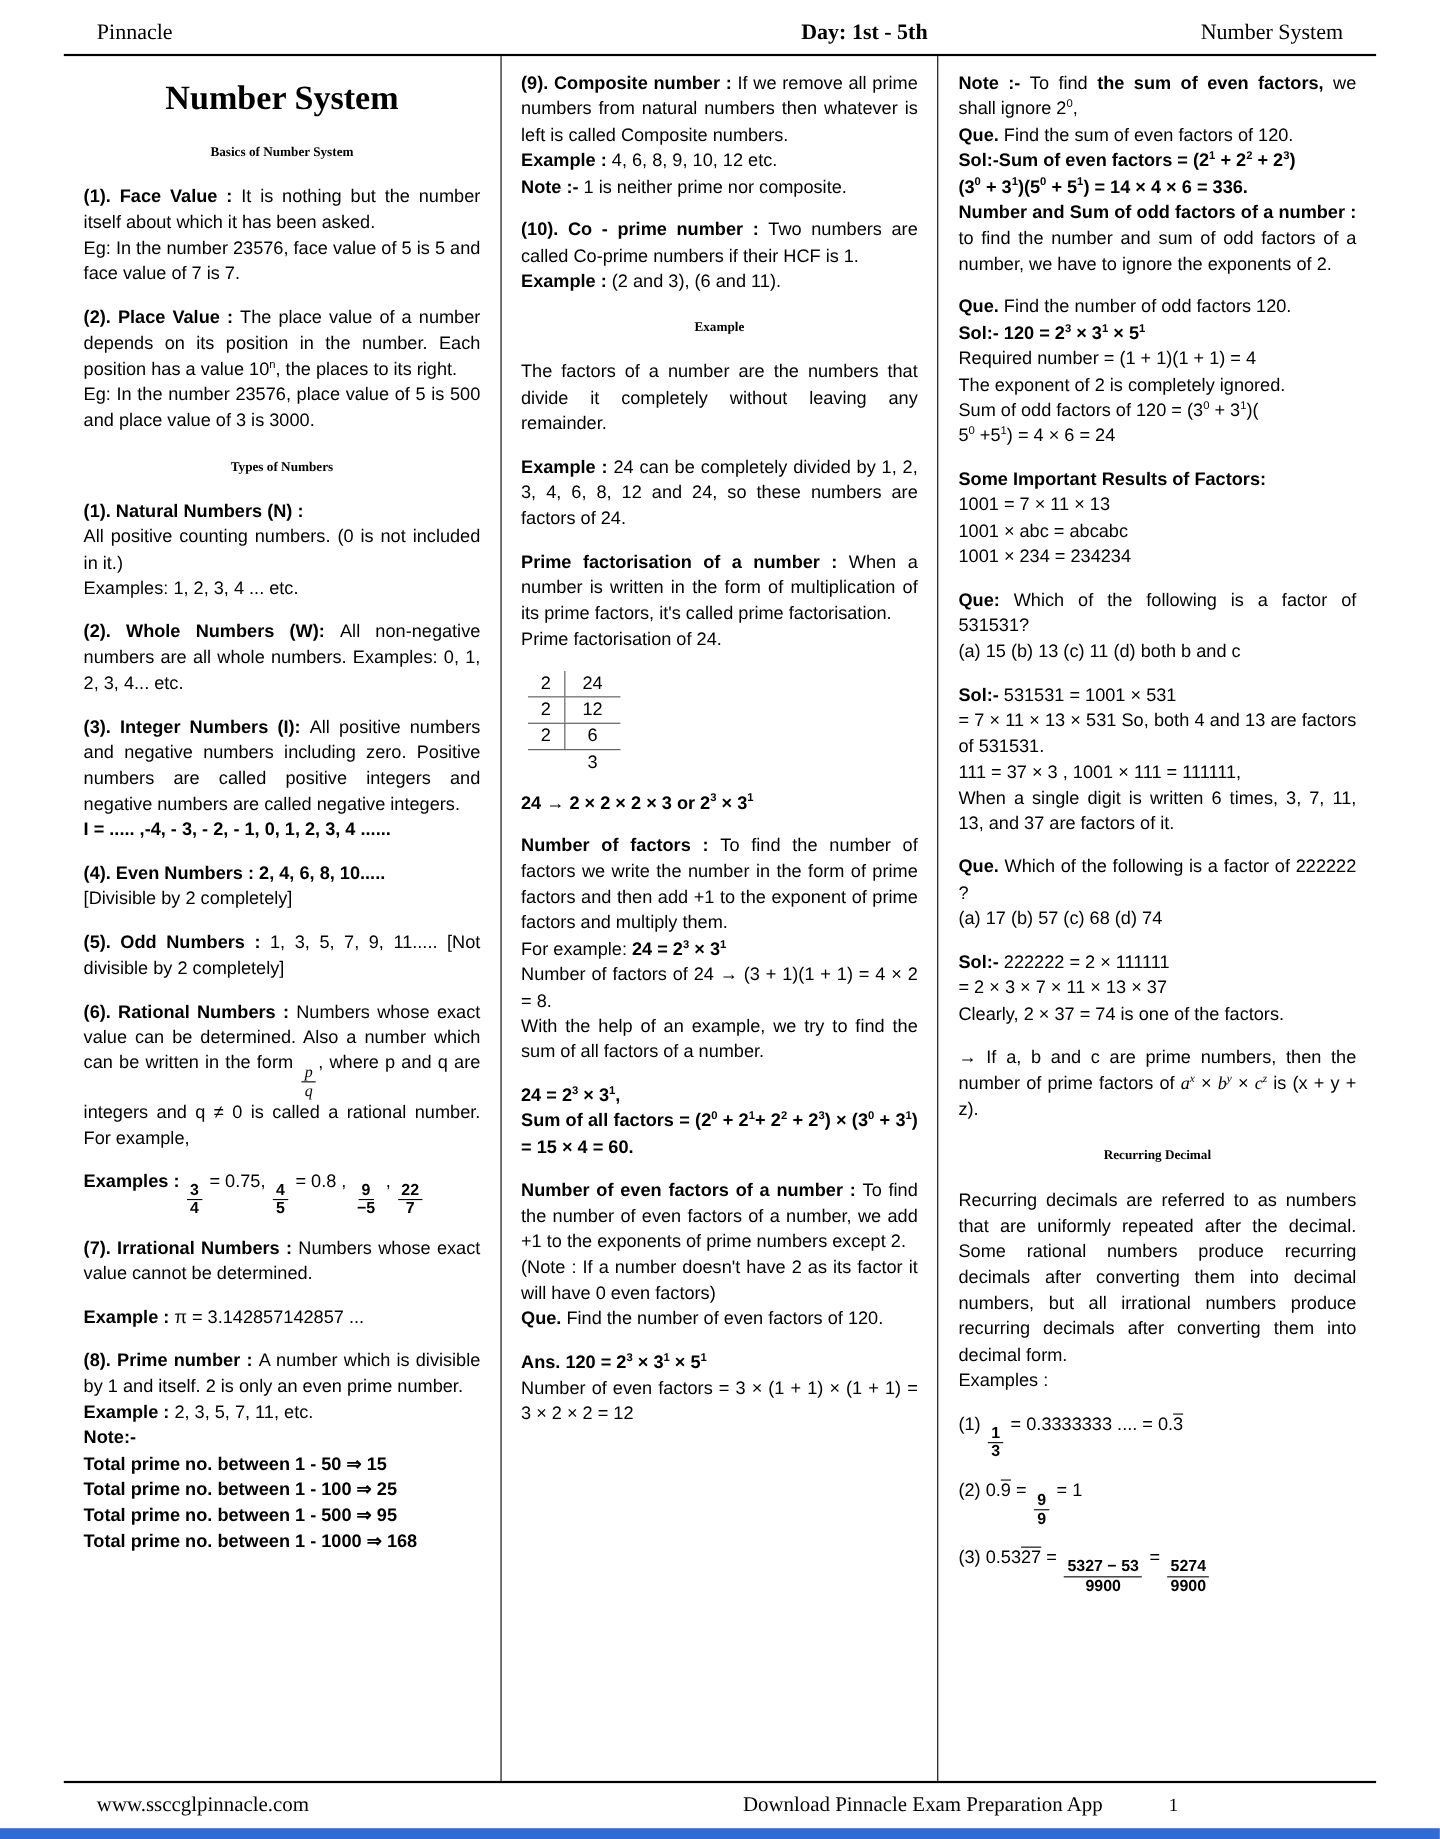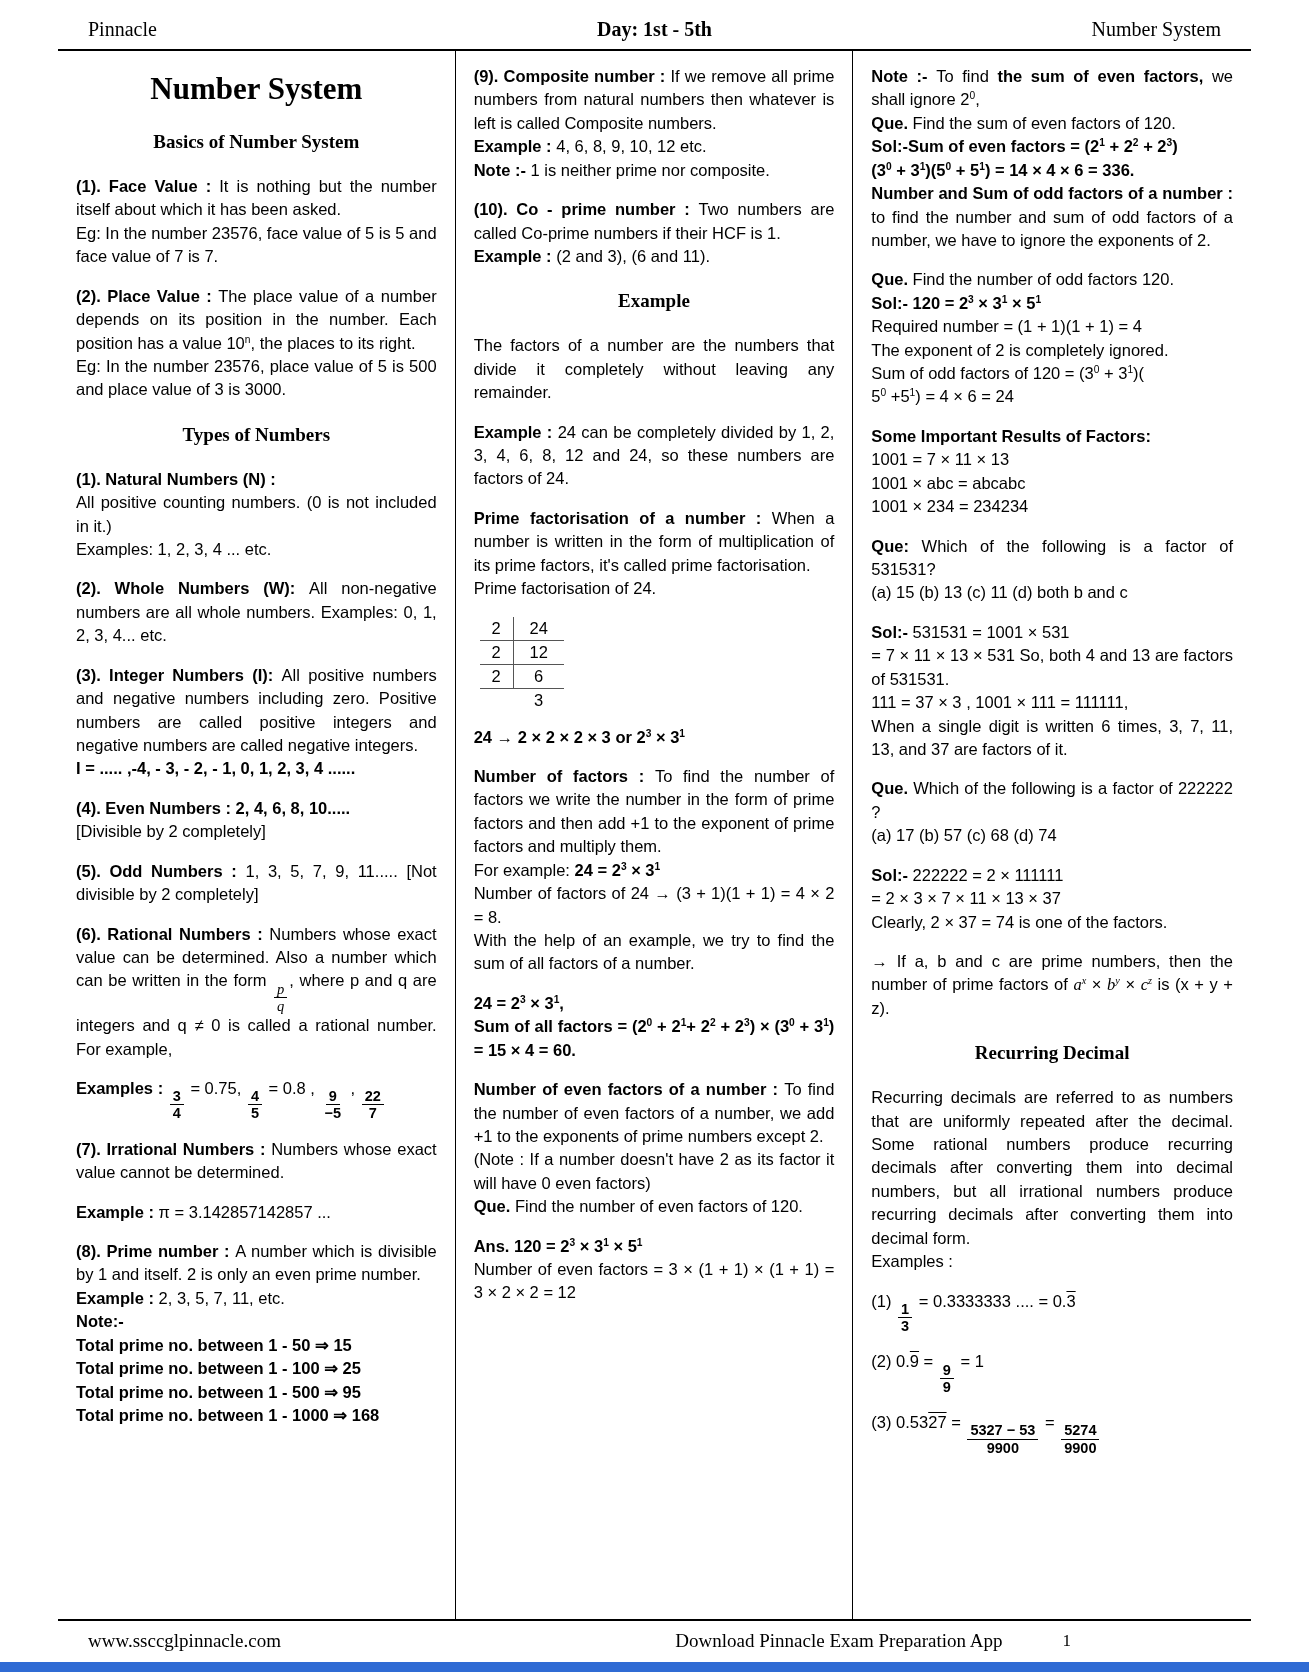--- a/index.html
+++ b/index.html
@@ -1,27 +1,27 @@
 <!DOCTYPE html>
 <html><head>
 <meta charset="utf-8">
 <style>
   *{margin:0;padding:0;box-sizing:border-box;}
   html,body{width:1309px;height:1672px;}
   body{background:#ffffff;color:#000;font-family:"Liberation Sans",sans-serif;overflow:hidden;}
   .page{width:100%;height:100%;display:flex;flex-direction:column;padding:12px 58px 0 58px;}
   .hdr{display:flex;align-items:baseline;font-family:"Liberation Serif",serif;font-size:20px;padding:6px 30px 8px 30px;border-bottom:2px solid #000;}
   .hl{flex:1;text-align:left;}
-  .hc{flex:1;text-align:center;font-weight:bold;}
+  .hc{flex:1;text-align:right;font-weight:bold;}
   .hr{flex:1;text-align:right;}
   .cols{flex:1;display:grid;grid-template-columns:1fr 1fr 1fr;min-height:0;}
   .col{padding:14px 18px 0 18px;overflow:hidden;}
   .col[data-col="0"],.col[data-col="1"]{border-right:1.5px solid #000;}
   .doc-title{font-family:"Liberation Serif",serif;font-weight:bold;font-size:31px;text-align:center;margin:6px 0 24px 0;}
-  .sec-heading{font-family:"Liberation Serif",serif;font-weight:bold;font-size:19px;text-align:center;margin:22px 0 22px 0;}
+  .sec-heading{font-family:"Liberation Serif",serif;font-weight:bold;font-size:12px;text-align:center;margin:22px 0 22px 0;}
   .para{font-size:16.5px;line-height:1.42;text-align:justify;margin-bottom:16px;}
   .b{font-weight:bold;}
   .it{font-style:italic;font-family:"Liberation Serif",serif;}
   sup{font-size:0.62em;font-weight:inherit;line-height:0;}
   .over{text-decoration:overline;}
   .frac{display:inline-flex;flex-direction:column;align-items:center;vertical-align:-0.5em;line-height:1.12;font-size:0.88em;padding:0 2px;}
   .frac .fn{border-bottom:1.4px solid #000;padding:0 3px;}
   .frac .fd{padding:0 3px;}
   .ladder{margin:2px 0 14px 6px;font-size:16.5px;}
   .ladder .lrow{display:flex;width:84px;}

